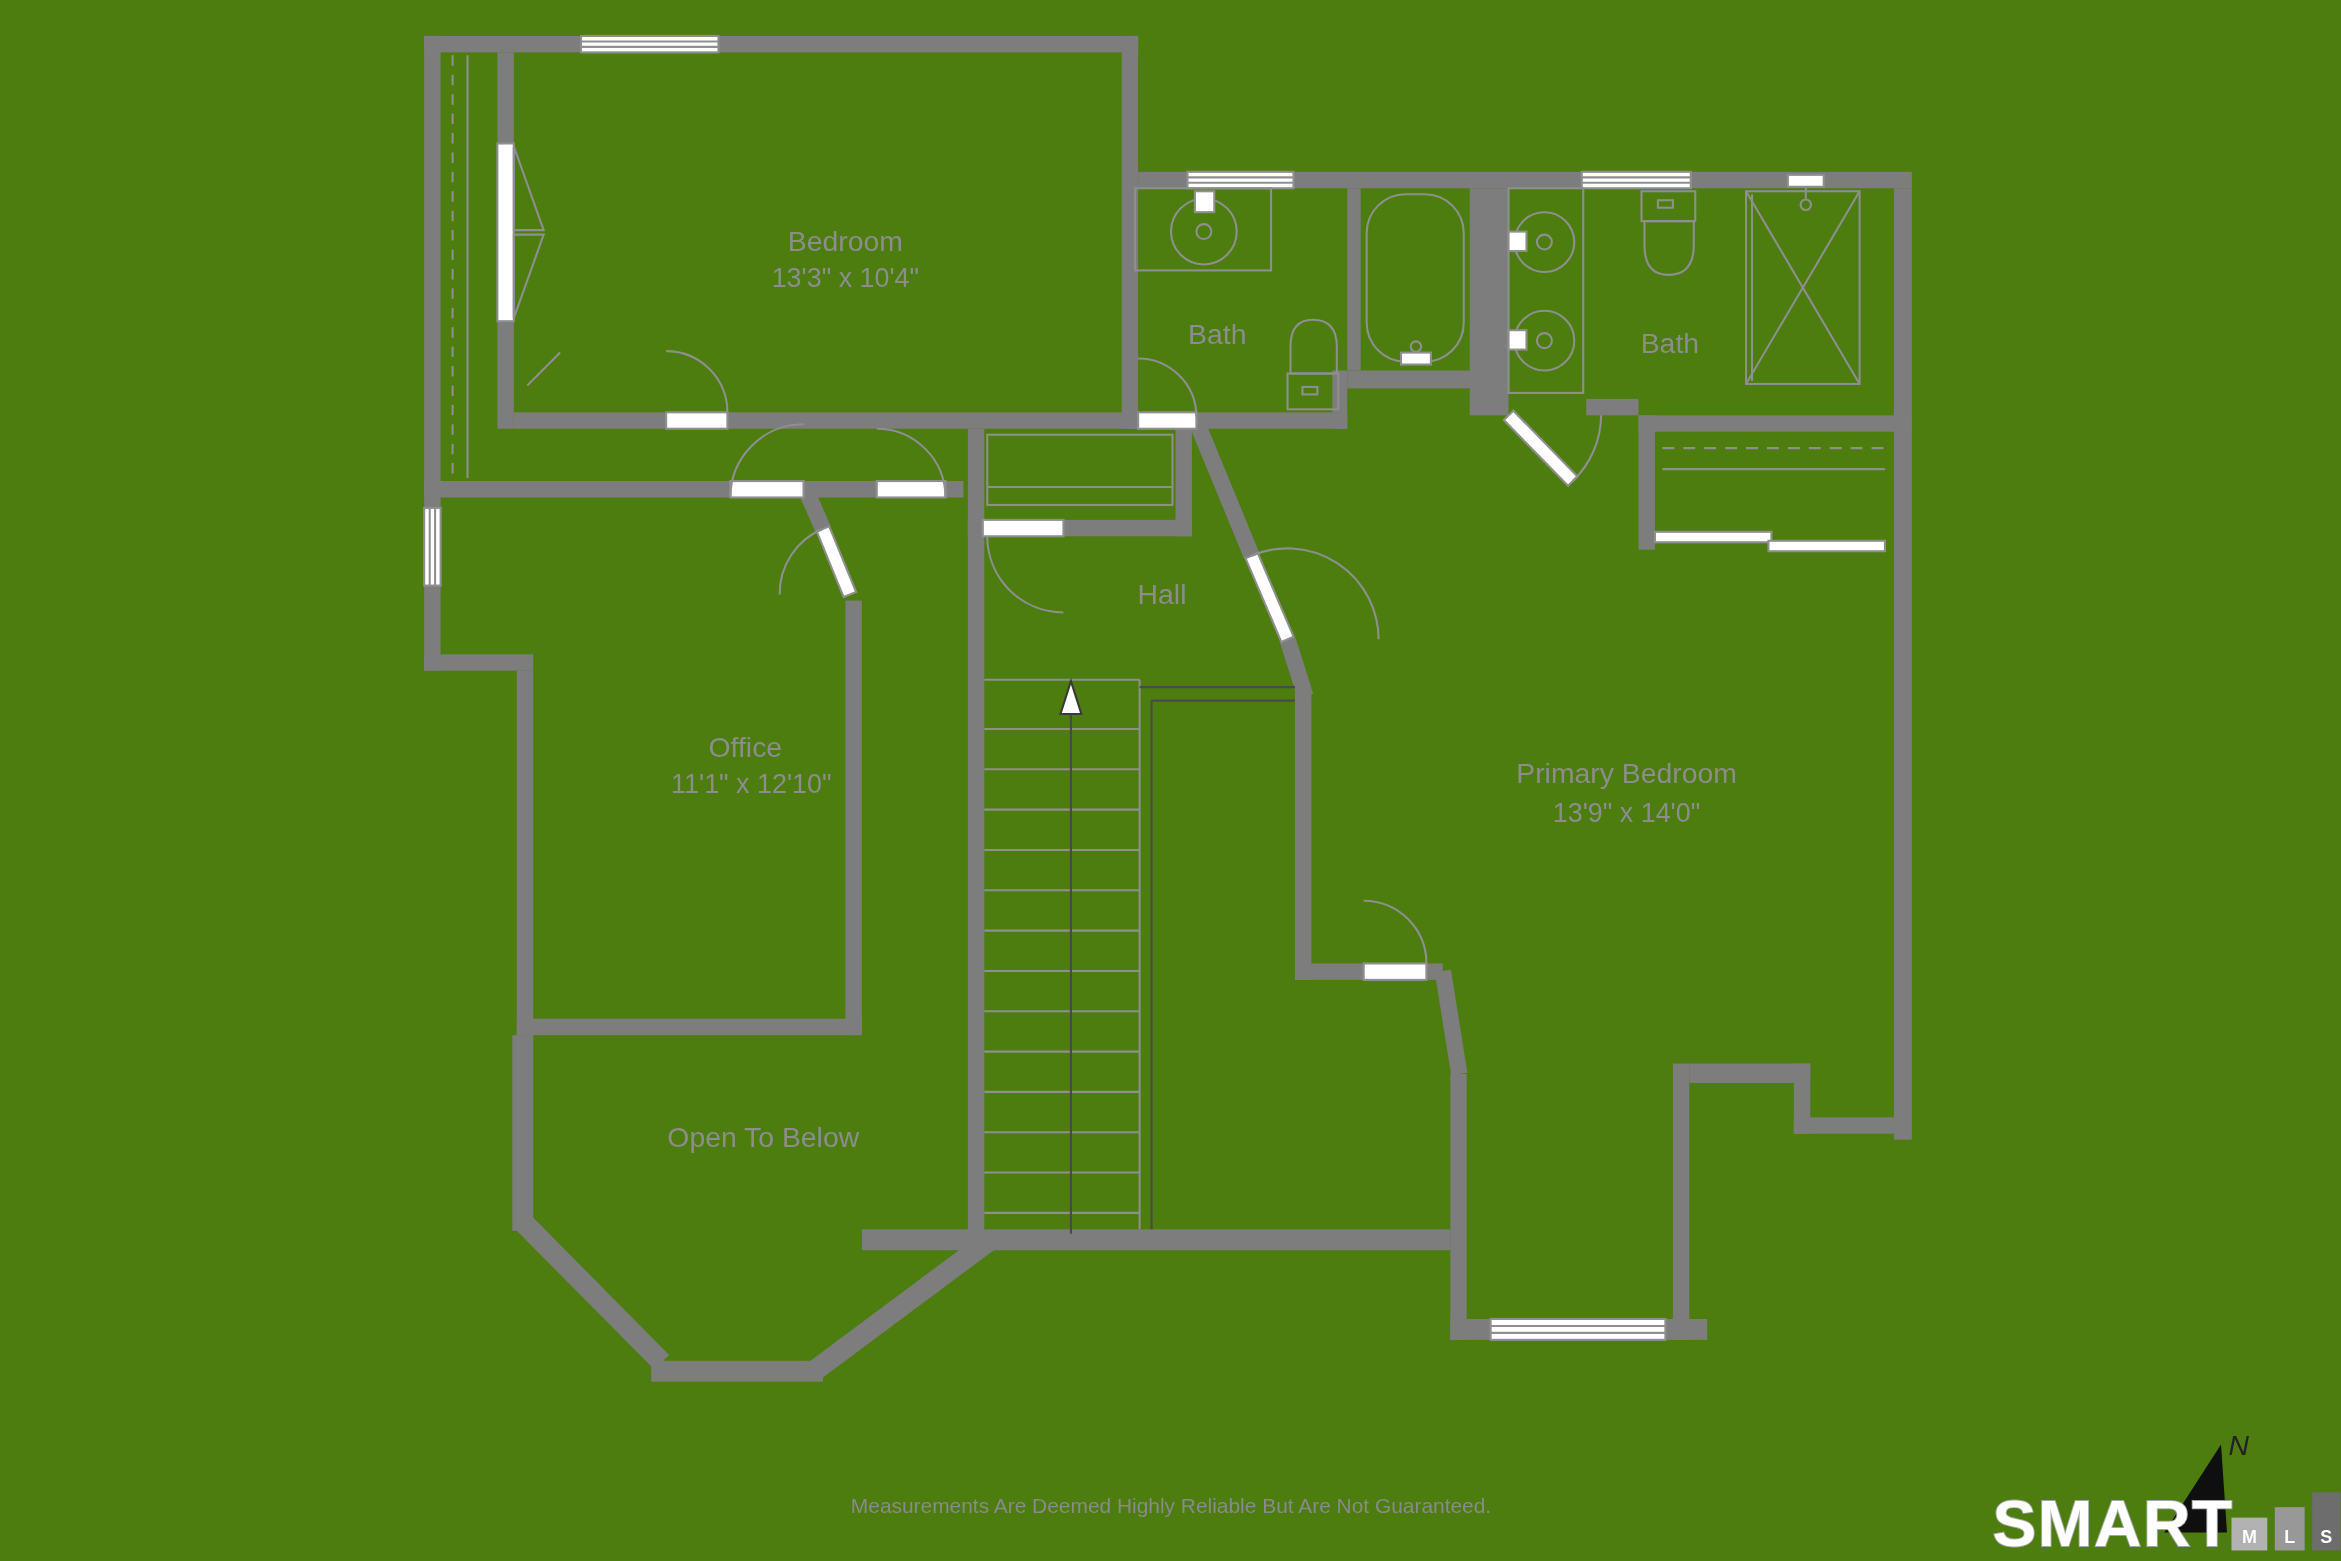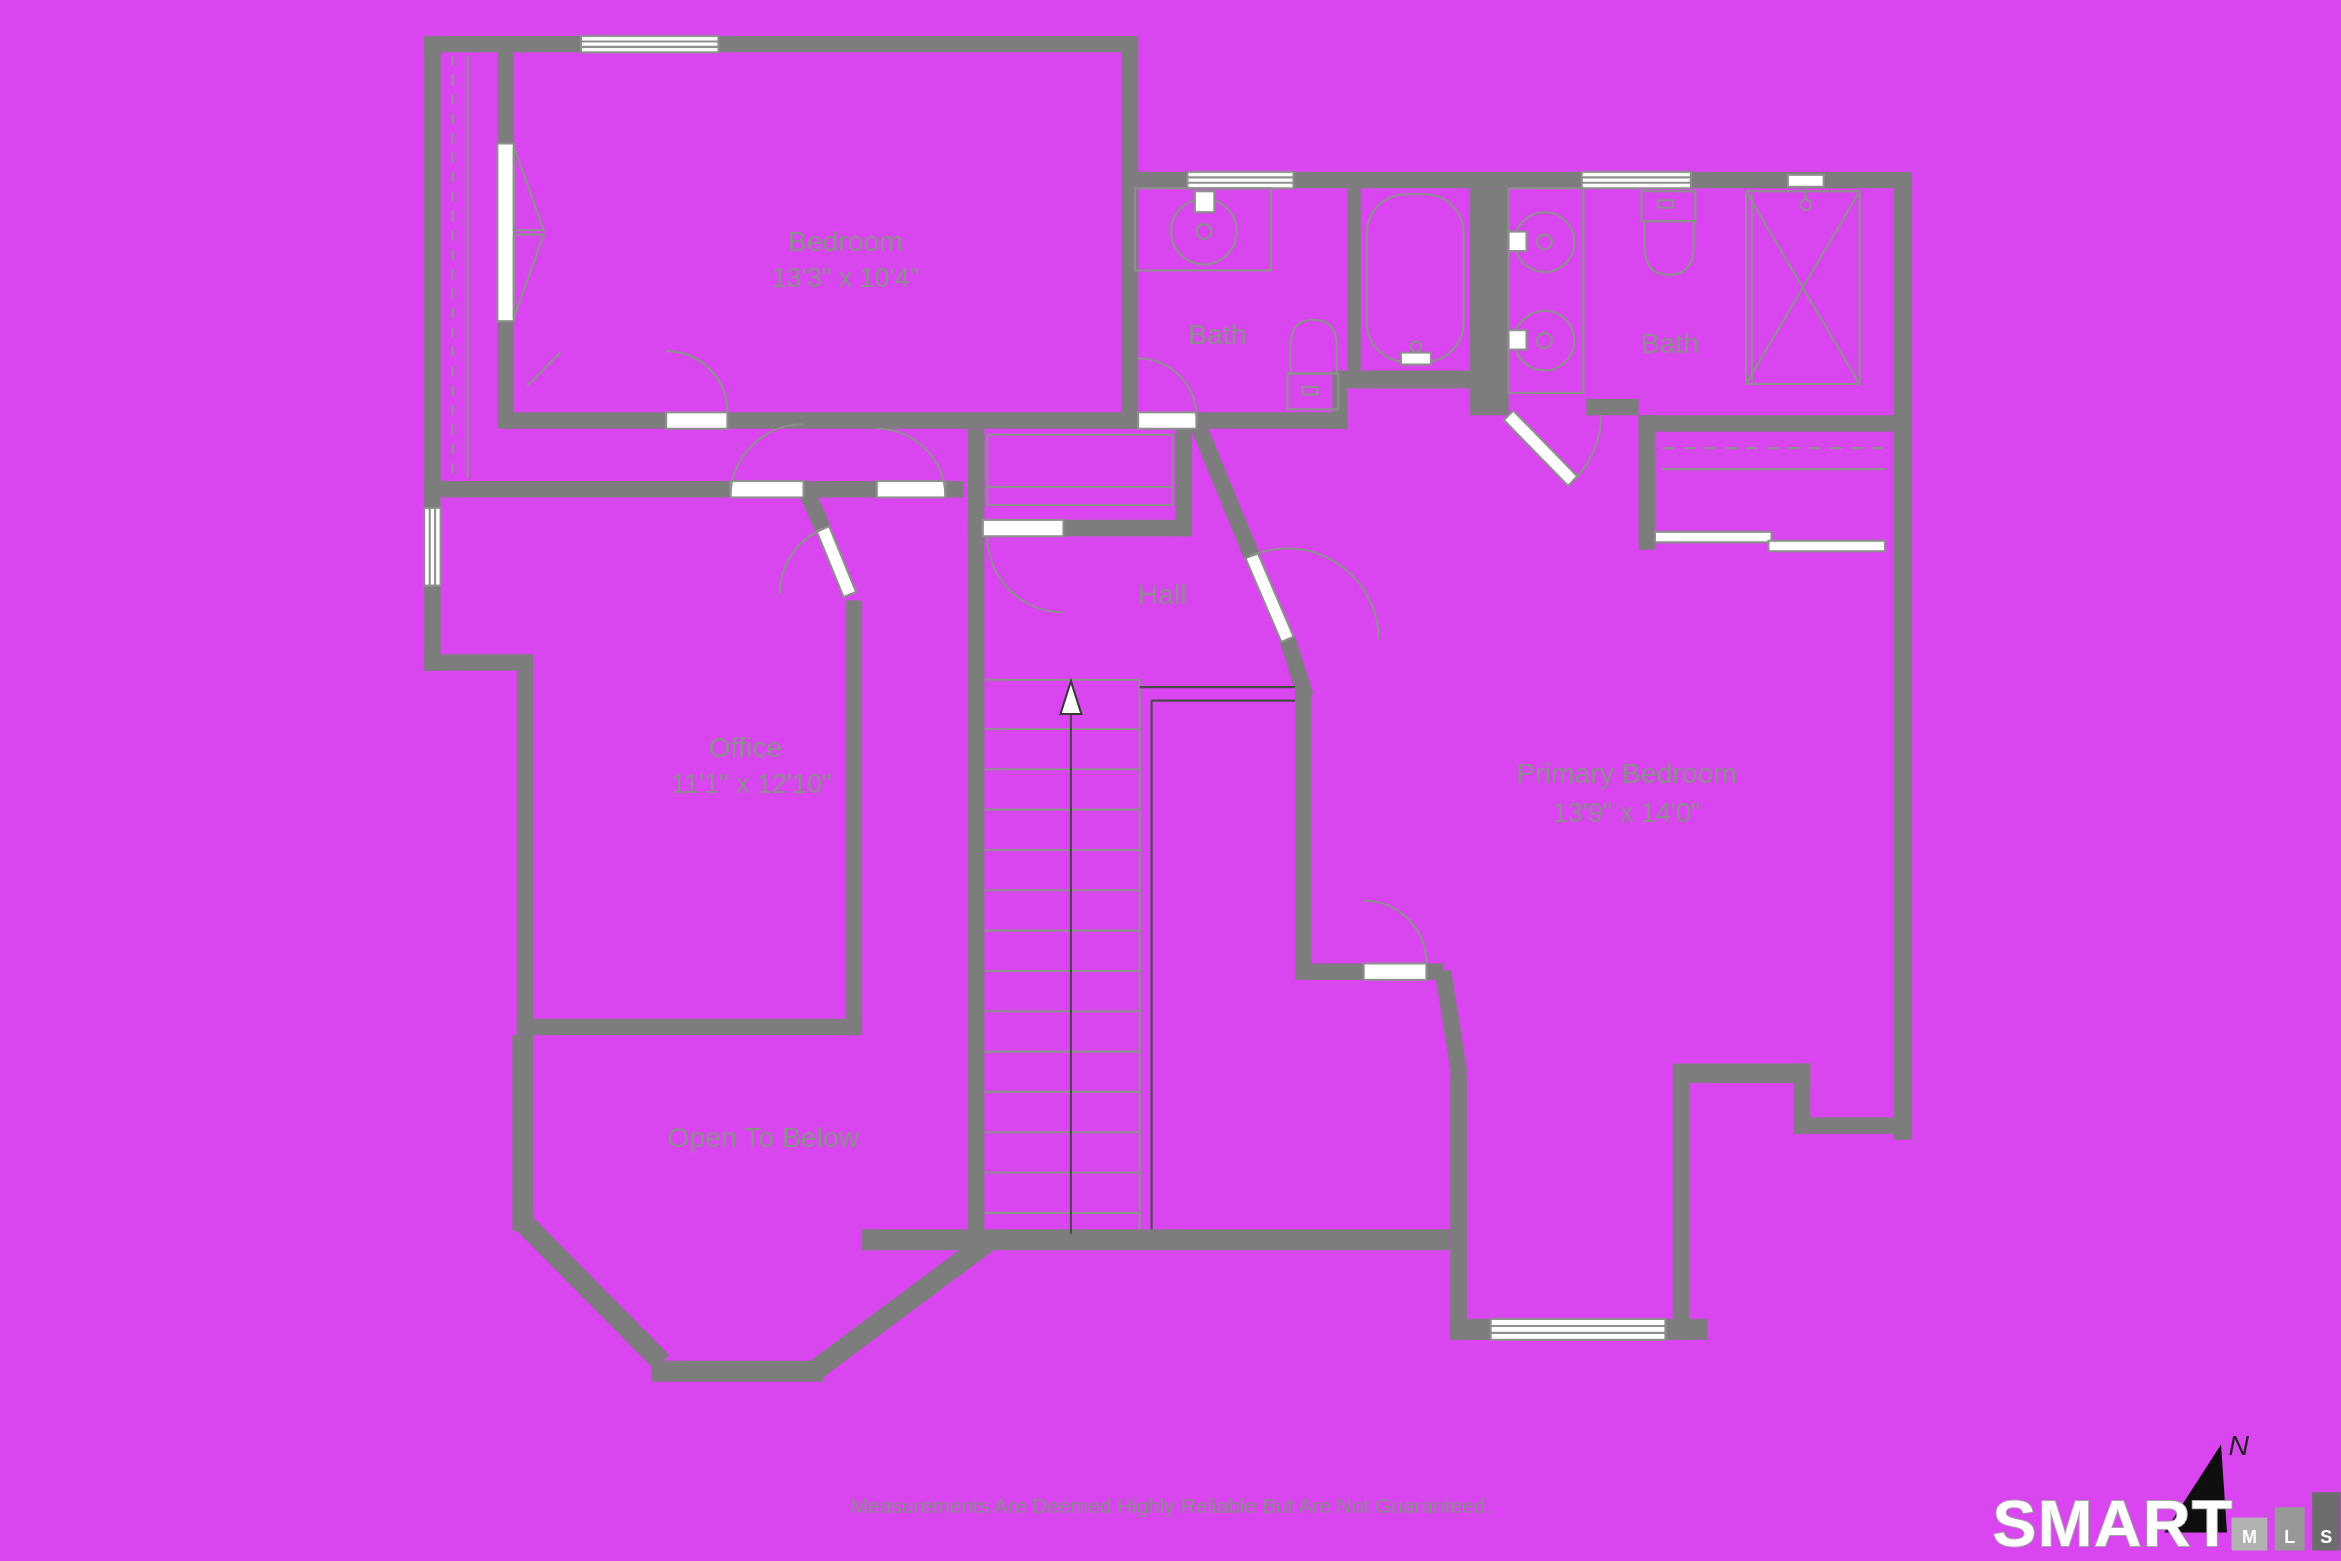--- a/index.html
+++ b/index.html
@@ -1,16 +1,16 @@
 <!DOCTYPE html>
 <html style="font-size:12.2px"><head>
 <meta charset="utf-8">
 <style>
   html,body{margin:0;padding:0;background:#ffffff;}
-  #stage{position:relative;width:2342px;height:1561px;background:#d946ef;overflow:hidden;}
+  #stage{position:relative;width:2342px;height:1561px;background:#4d7c0f;overflow:hidden;}
   svg{position:absolute;inset:0;display:block;}
   text{font-family:"Liberation Sans", sans-serif;}
   .room-name{fill:#8d8d8d;font-size:19px;}
   .room-dims{fill:#8d8d8d;font-size:18px;}
   .wall{fill:#7d7d7d;}
   .wline{stroke:#7d7d7d;stroke-linecap:butt;}
   .fx{fill:none;stroke:#8f8f8f;stroke-width:1.4;}
   .fxw{fill:#ffffff;stroke:#8f8f8f;stroke-width:1.4;}
   .thin{stroke:#8f8f8f;stroke-width:1.4;fill:none;}
   .rail{stroke:#4a4a4a;stroke-width:1.4;fill:none;}

